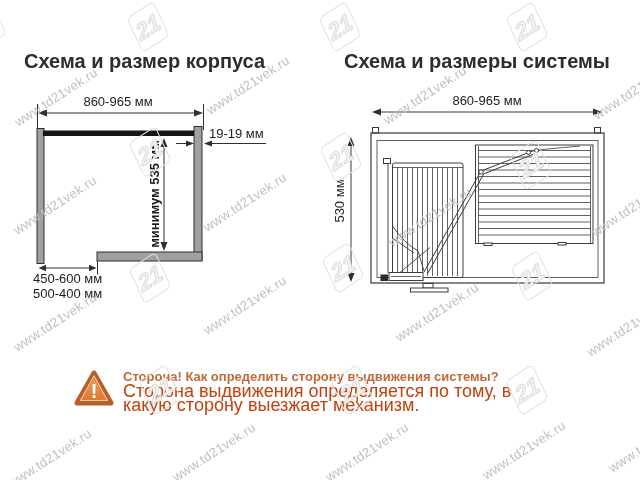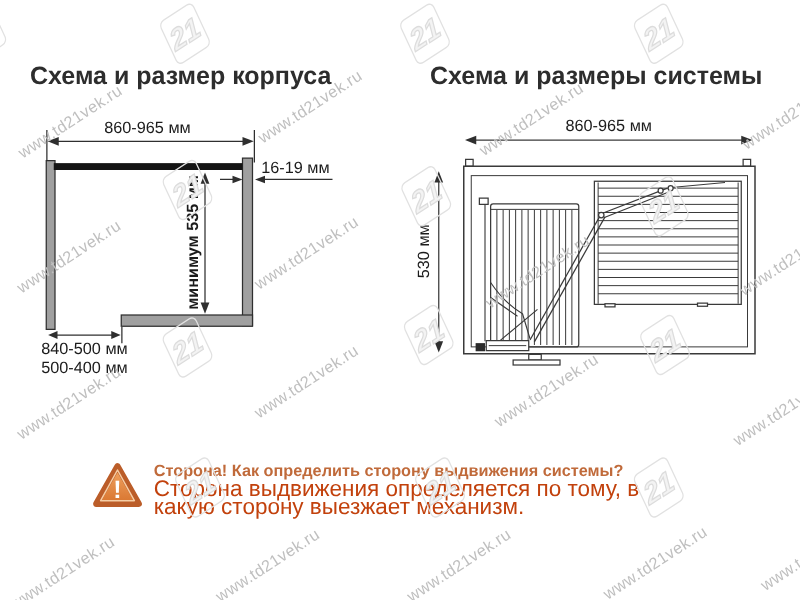--- a/index.html
+++ b/index.html
@@ -135,24 +135,24 @@
       <rect x="410.5" y="288" width="37.5" height="4" fill="#ffffff"></rect>
     </g>
   </g>
 </svg>
 
 <div class="layer labels">
   <div class="title" style="left:24px;top:50px">Схема и размер корпуса</div>
   <div class="title" style="left:344px;top:50px">Схема и размеры системы</div>
 
   <div class="dim c" style="left:118px;top:94px">860-965 мм</div>
-  <div class="dim" style="left:209px;top:126px">16-19 мм</div>
+  <div class="dim" style="left:209px;top:126px">19-19 мм</div>
   <div class="dim rot b" style="left:154px;top:194px">минимум 535 мм</div>
   <div class="dim-multiline" style="left:33px;top:272px">
-    <span style="display:block">840-500 мм</span>
+    <span style="display:block">450-600 мм</span>
     <span style="display:block">500-400 мм</span>
   </div>
 
   <div class="dim c" style="left:487px;top:93px">860-965 мм</div>
   <div class="dim rot" style="left:339px;top:201px">530 мм</div>
 
   <div class="warning-title" style="left:123px;top:369px">Сторона! Как определить сторону выдвижения системы?</div>
   <div class="warning-body" style="left:123px;top:384px">Сторона выдвижения определяется по тому, в какую сторону выезжает механизм.</div>
 </div>
 

